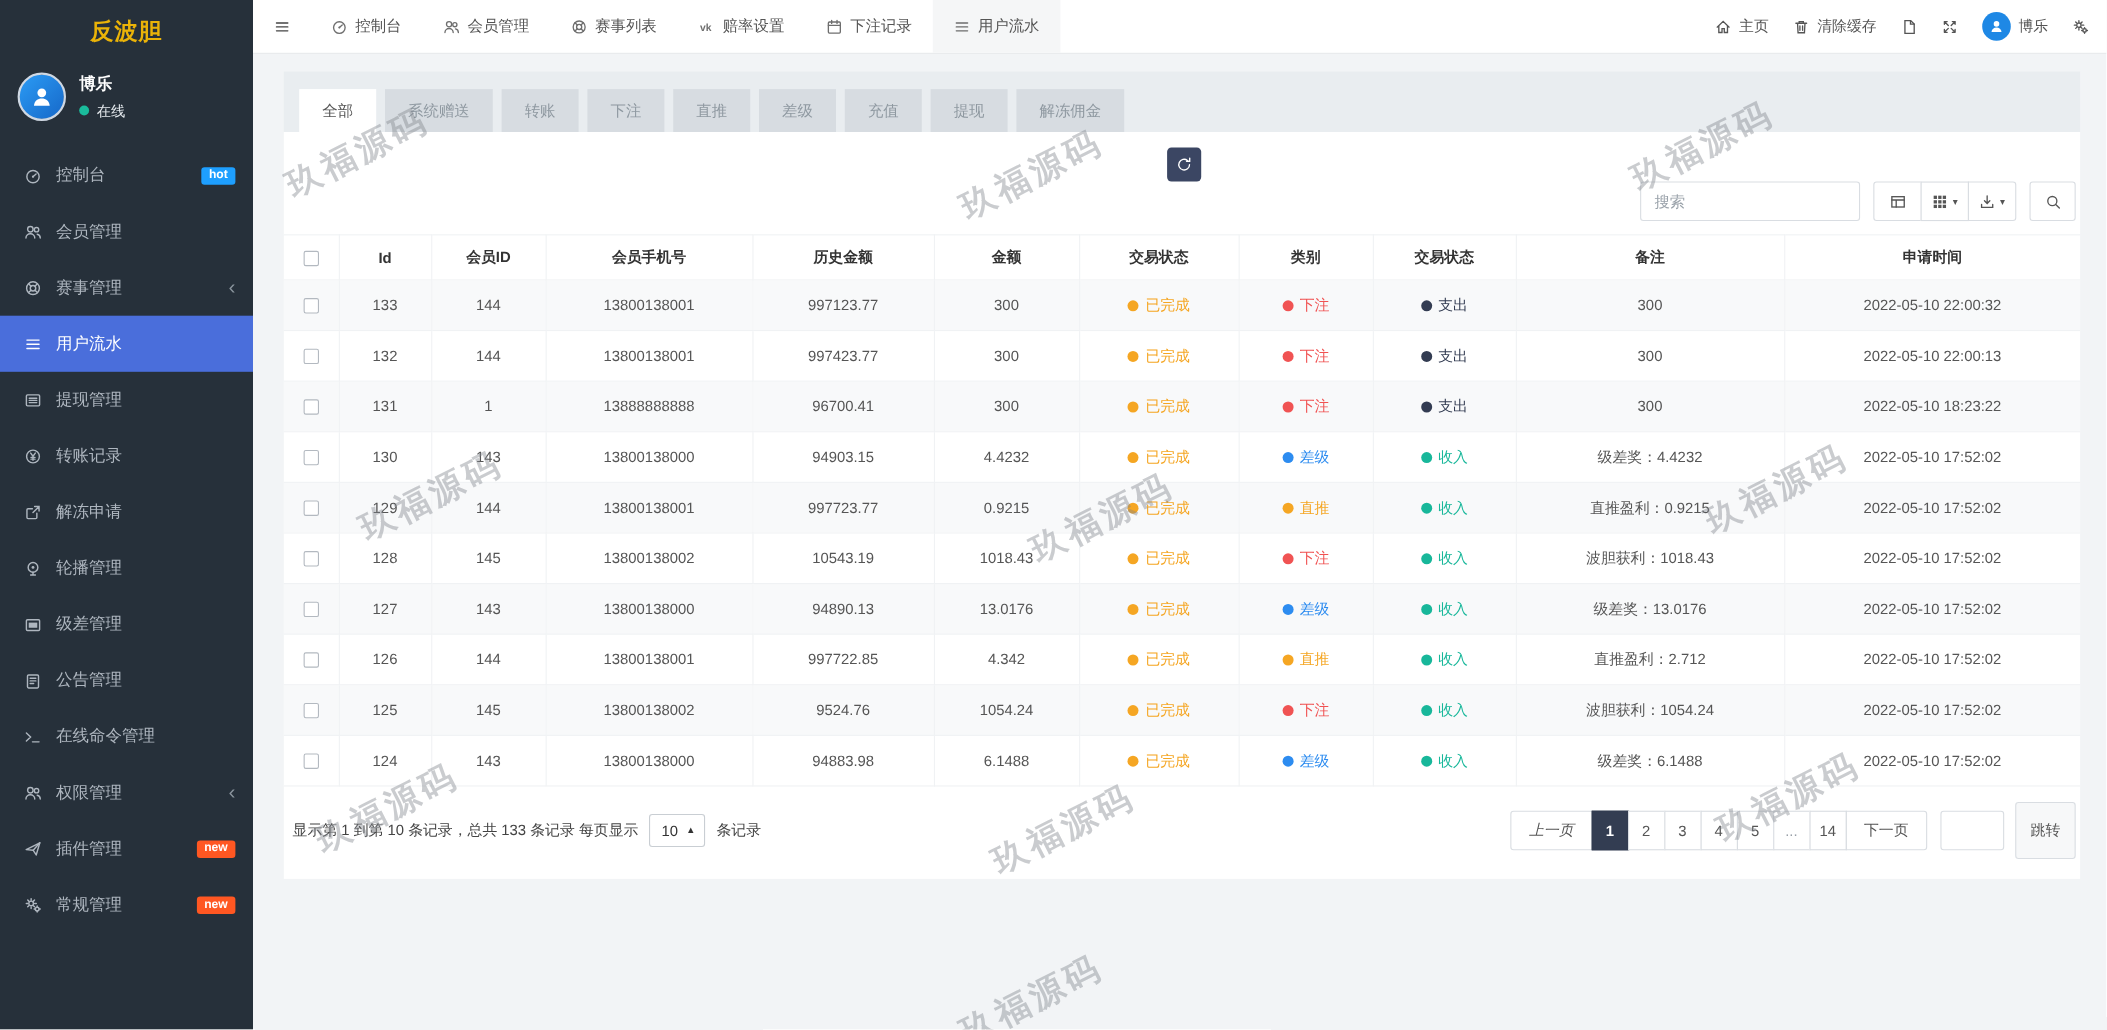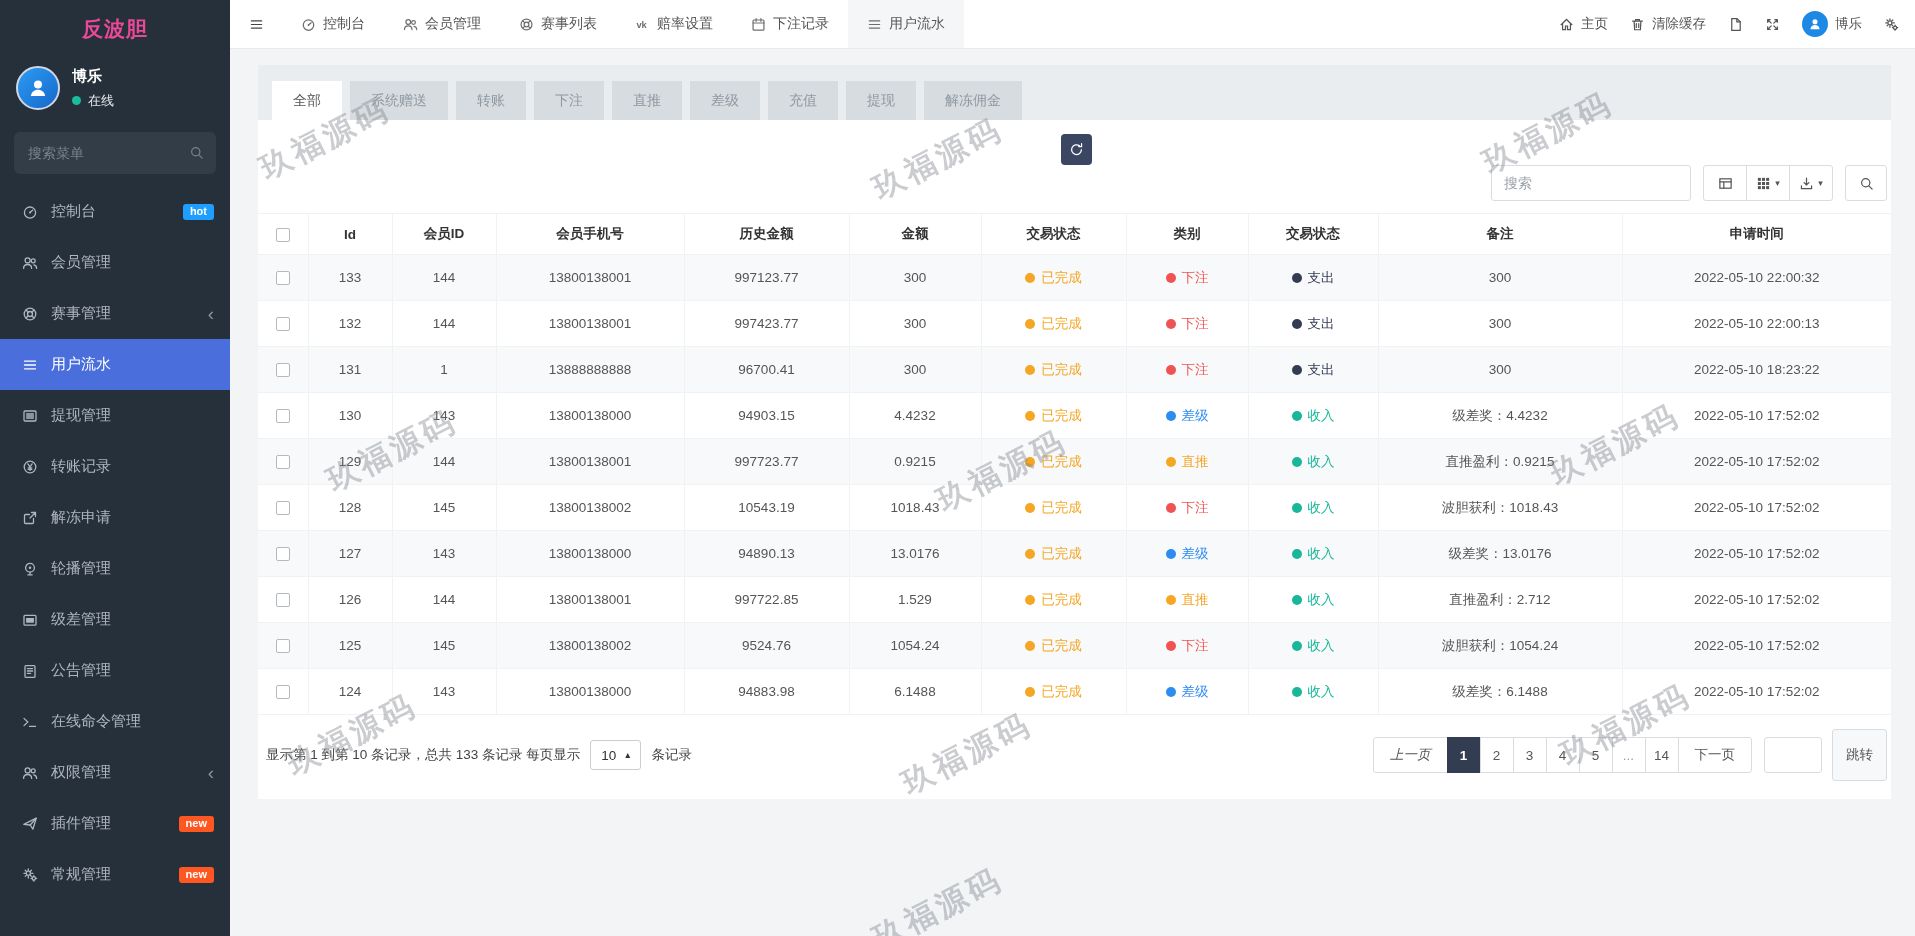--- a/index.html
+++ b/index.html
@@ -3,21 +3,21 @@
 <meta charset="utf-8">
 <style>
   * { box-sizing: border-box; margin: 0; padding: 0; }
   html, body { width: 1915px; height: 936px; overflow: hidden; }
   body { font-family: "Liberation Sans", "DejaVu Sans", sans-serif; font-size: 14px; color: #555; }
 
   .page { position: relative; display: flex; width: 1915px; height: 936px; background: #f2f4f6; }
 
   
   .sidebar { flex: 0 0 230px; width: 230px; background: #26303a; color: #aeb6bf; z-index: 10; }
-  .brand { height: 58px; line-height: 58px; text-align: center; color: #ec4899; font-size: 21px; font-weight: bold; letter-spacing: 1px; }
+  .brand { height: 58px; line-height: 58px; text-align: center; color: #eab308; font-size: 21px; font-weight: bold; letter-spacing: 1px; }
   .userbox { display: flex; align-items: center; padding: 8px 16px 12px; }
   .avatar-lg { width: 44px; height: 44px; border-radius: 50%; background: linear-gradient(135deg, #2b9bf4, #1668c9); border: 2px solid #cfd8e3; display: flex; align-items: center; justify-content: center; color: #fff; flex: none; }
   .avatar-lg .icn { width: 22px; height: 22px; }
   .uinfo { margin-left: 12px; }
   .uname { color: #fff; font-size: 15px; font-weight: bold; margin-bottom: 6px; }
   .ustatus { font-size: 13px; color: #e4e9ed; display: flex; align-items: center; gap: 7px; }
   .ustatus .dot { width: 9px; height: 9px; border-radius: 50%; background: #1abc9c; }
   .side-search { position: relative; margin: 10px 14px 8px; }
   .side-search input { width: 100%; height: 42px; background: #323d47; border: none; border-radius: 6px; color: #cfd6dc; padding: 0 36px 0 14px; font-size: 14px; outline: none; font-family: inherit; }
   .side-search input::placeholder { color: #78838c; }
@@ -105,29 +105,20 @@
             <path d="M2.8 13.9c.3-3 2.5-4.7 5.2-4.7s4.9 1.7 5.2 4.7z" fill="currentColor" stroke="none"></path>
           </svg>
         </div>
       <div class="uinfo">
         <div class="uname">博乐</div>
         <div class="ustatus">
           <span class="dot"></span>
           <span>在线</span>
         </div>
       </div>
-    </div>
-    <div class="side-search">
-      <input placeholder="搜索菜单" style="">
-      <span class="icn-wrap">
-          <svg class="icn" viewBox="0 0 16 16" fill="none" stroke="currentColor" stroke-width="1.3" stroke-linecap="round">
-            <circle cx="7.2" cy="7.2" r="4.4"></circle>
-            <path d="M10.5 10.5L14 14"></path>
-          </svg>
-        </span>
     </div>
     <nav id="side-menu">
         <div class="side-item">
           <svg class="icn" viewBox="0 0 16 16" fill="none" stroke="currentColor" stroke-width="1.3" stroke-linecap="round">
             <circle cx="8" cy="8.6" r="5.6"></circle>
             <path d="M8 8.6l2.8-2.5"></path>
             <circle cx="8" cy="8.6" r="1" fill="currentColor" stroke="none"></circle>
           </svg>
           <span>控制台</span>
           <span class="sbadge" style="background:#1e9fff">hot</span>
@@ -528,21 +519,21 @@
                 <td><span class="st" style="color:#18b79a"><i class="sdot" style="background:#18b79a"></i>收入</span></td>
                 <td>级差奖：13.0176</td>
                 <td>2022-05-10 17:52:02</td>
               </tr>
               <tr>
                 <td><span class="cbx"></span></td>
                 <td>126</td>
                 <td>144</td>
                 <td>13800138001</td>
                 <td>997722.85</td>
-                <td>1.529</td>
+                <td>4.342</td>
                 <td><span class="st" style="color:#f5a623"><i class="sdot" style="background:#f5a623"></i>已完成</span></td>
                 <td><span class="st" style="color:#f5a623"><i class="sdot" style="background:#f5a623"></i>直推</span></td>
                 <td><span class="st" style="color:#18b79a"><i class="sdot" style="background:#18b79a"></i>收入</span></td>
                 <td>直推盈利：2.712</td>
                 <td>2022-05-10 17:52:02</td>
               </tr>
               <tr>
                 <td><span class="cbx"></span></td>
                 <td>125</td>
                 <td>145</td>

